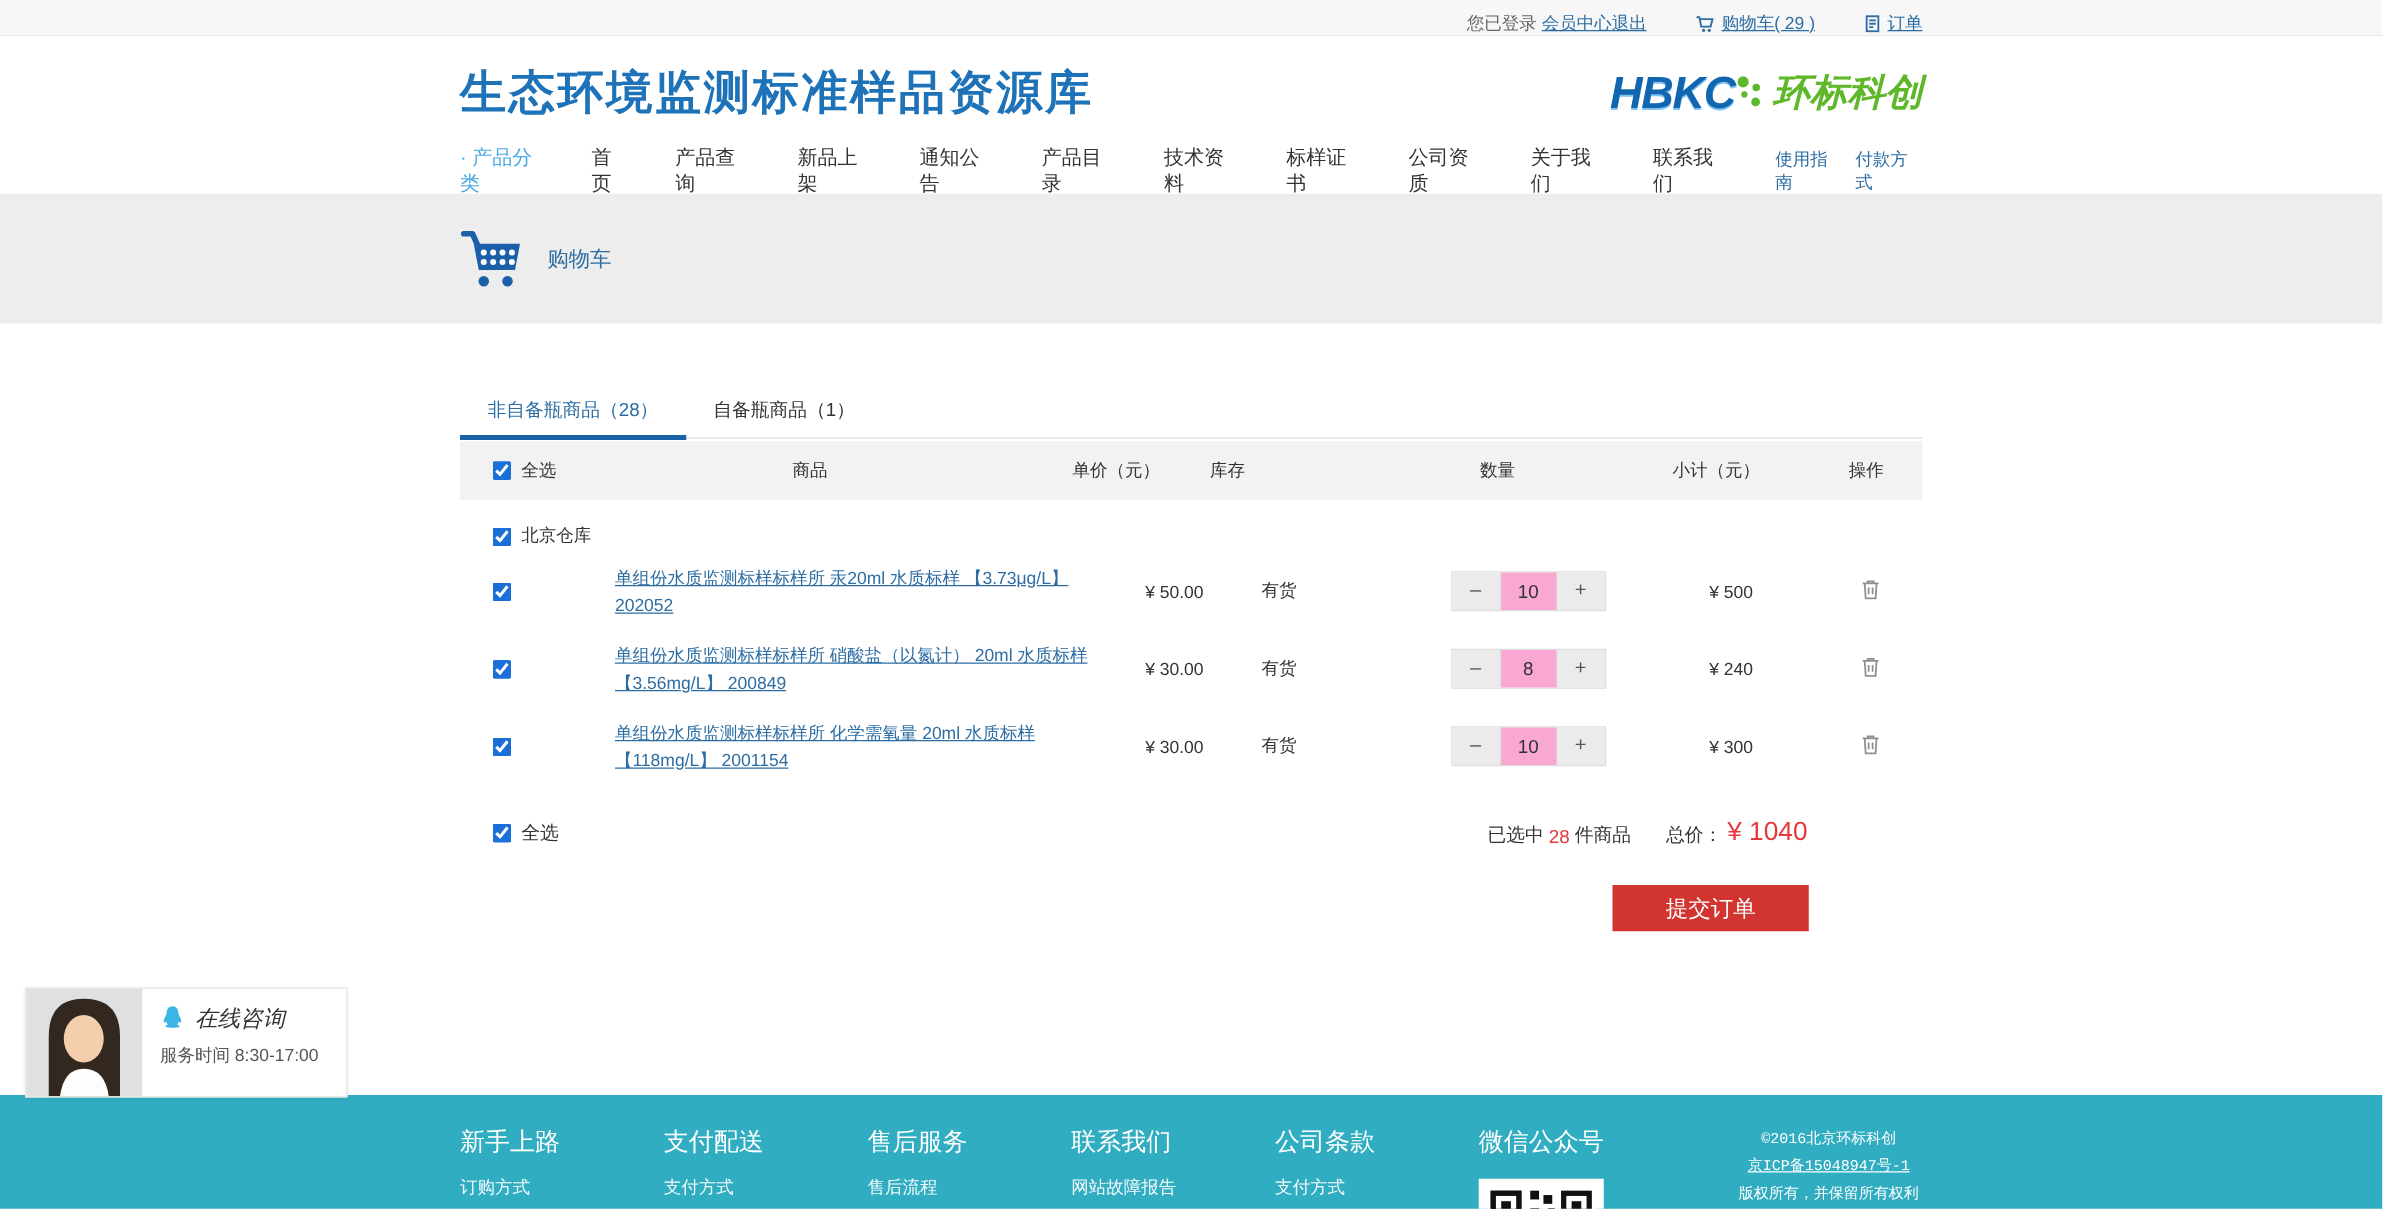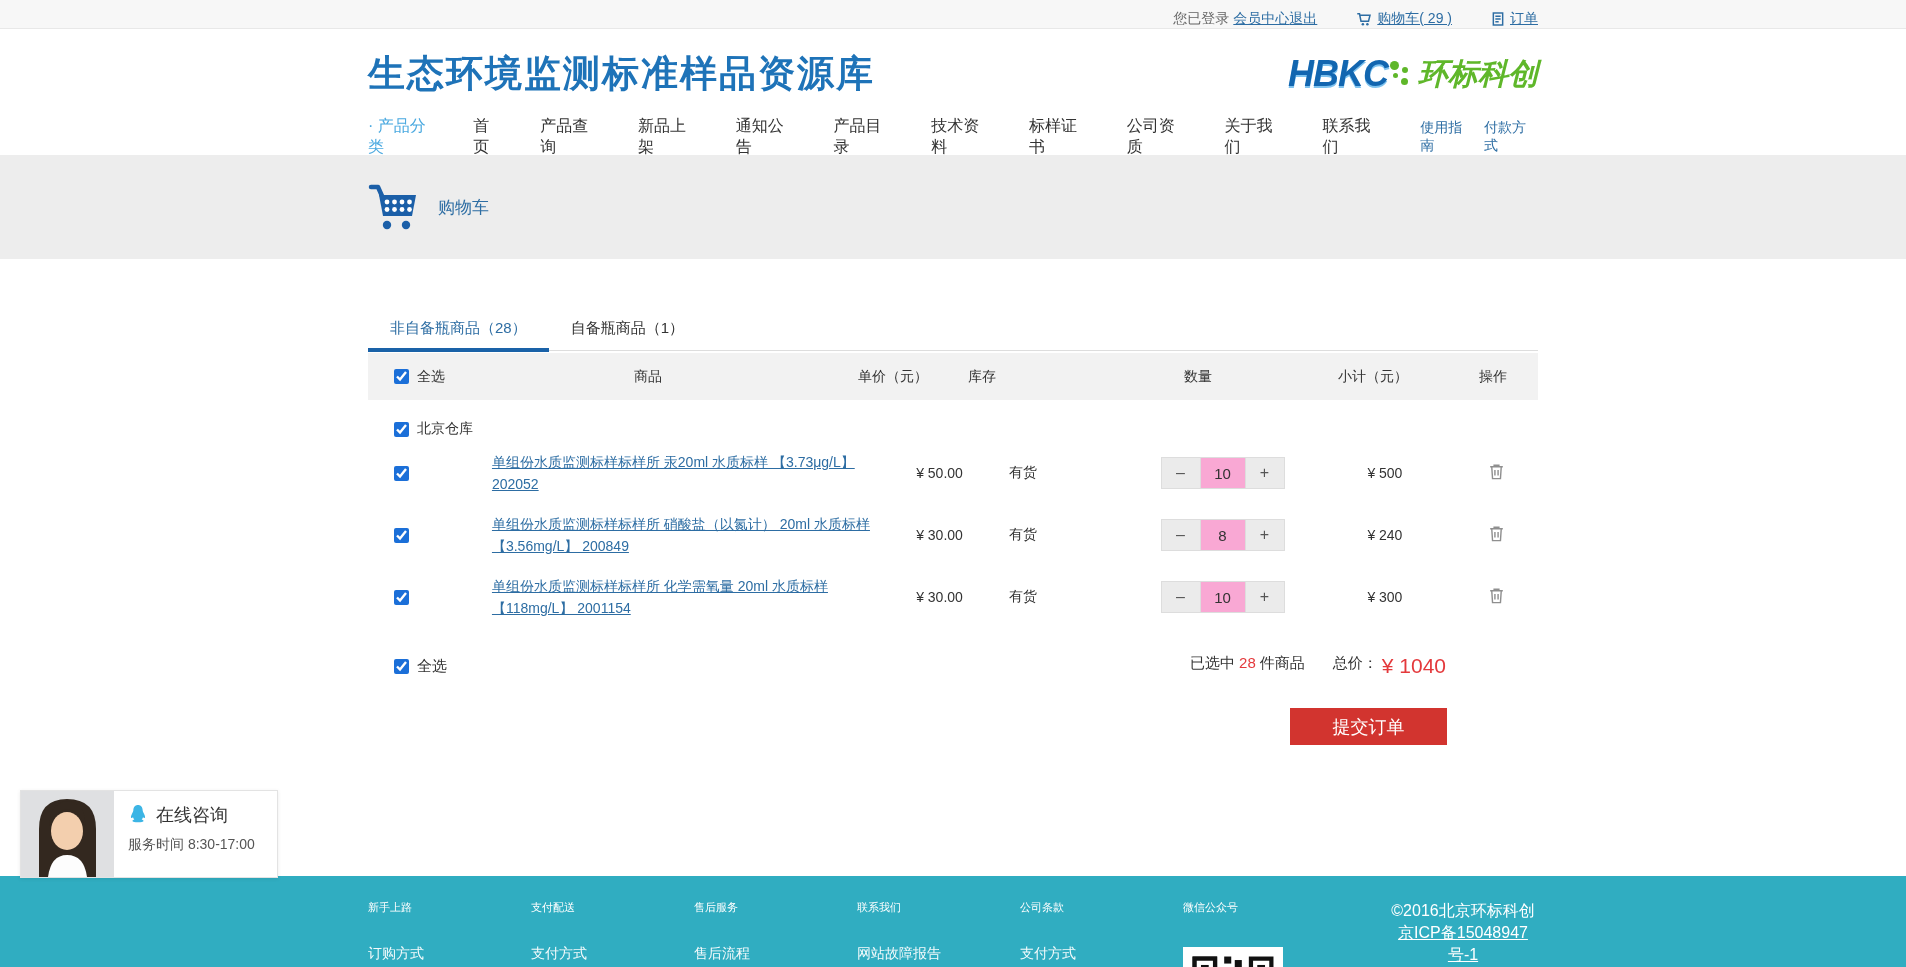--- a/index.html
+++ b/index.html
@@ -71,48 +71,48 @@
     font-size:14px; line-height:1.6; text-align:left; cursor:pointer; }
   .stepper { display:inline-flex; border:1px solid #ddd; height:32px; width:124px; }
   .stepper .btn { width:38px; background:#ebebeb; color:#555; font-size:16px; display:flex;
     align-items:center; justify-content:center; cursor:pointer; user-select:none; }
   .stepper .val { flex:1; background:#f9a8d4; display:flex; align-items:center; justify-content:center;
     font-size:15px; border-left:1px solid #ddd; border-right:1px solid #ddd; }
   .trash { cursor:pointer; display:inline-block; }
 
   .select-row { display:flex; align-items:center; margin-top:26px; font-size:15px; }
   .select-row .left { display:flex; align-items:center; gap:8px; padding-left:26px; }
-  .summary { margin-left:auto; padding-right:92px; display:flex; align-items:flex-start; gap:4px; }
+  .summary { margin-left:auto; padding-right:92px; display:flex; align-items:flex-end; gap:4px; }
   .summary .red { color:#e4393c; }
   .summary .total-label { margin-left:24px; }
   .summary .total-val { color:#e4393c; font-size:21px; }
 
   .submit-row { display:flex; justify-content:flex-end; padding-right:91px; margin-top:30px; }
   .submit-btn { width:157px; height:37px; background:#d2342f; color:#fff; font-size:18px;
     border:none; cursor:pointer; display:flex; align-items:center; justify-content:center;
     font-family:inherit; }
 
   
   .chat { position:absolute; left:20px; top:790px; width:258px; height:88px; background:#fff;
     border:1px solid #e3e3e3; box-shadow:0 1px 4px rgba(0,0,0,.08); display:flex; z-index:5; }
   .chat-photo { width:93px; height:86px; flex:none; }
   .chat-body { padding:12px 0 0 14px; }
-  .chat-title-row { display:flex; align-items:center; gap:8px; font-size:18px; color:#333; cursor:pointer; }
+  .chat-title-row { display:flex; align-items:center; gap:8px; font-size:18px; color:#333; cursor:pointer;font-style:italic; }
   .chat-time { margin-top:9px; font-size:14px; color:#555; }
 
   
   .footer { background:#30adc1; height:200px; }
   .footer-inner { width:1170px; margin:0 auto; padding-top:24px; display:flex; color:#fff; }
   .fcol { width:163px; }
   .fcol-w { width:205px; }
   .fcol-copy { flex:1; text-align:center; }
-  .ftitle { font-size:11px; margin-bottom:30px; }
+  .ftitle { font-size:20px; margin-bottom:14px; }
   .flink { display:block; font-size:14px; color:#fff; opacity:.95; margin-bottom:13px; cursor:pointer; }
   .qr { width:100px; height:100px; background:#fff; padding:6px; margin-top:2px; }
-  .copy-line { font-size:16px; line-height:22px; }
+  .copy-line { font-size:12px; line-height:22px;font-family:Liberation Mono, monospace; }
   .copy-link { color:#fff; text-decoration:underline; cursor:pointer; }
 </style>
 </head>
 <body>
 
 <div class="topbar">
   <div class="container topbar-inner">
     <span class="muted">您已登录</span>
     <a class="toplink">会员中心</a>
       <a class="toplink">退出</a>

